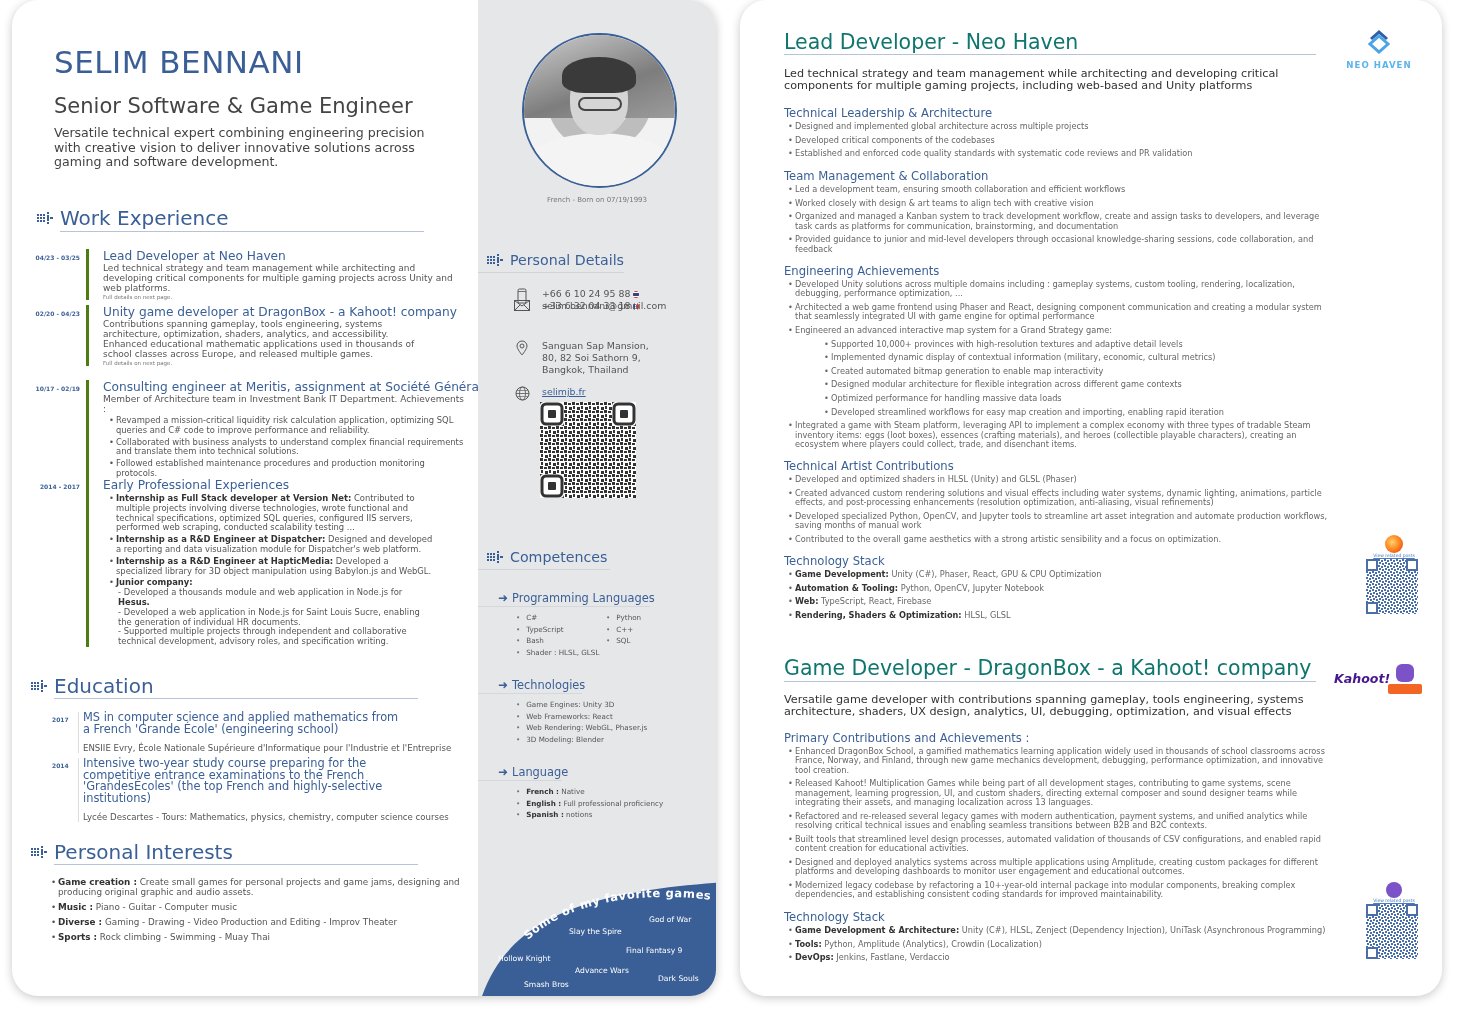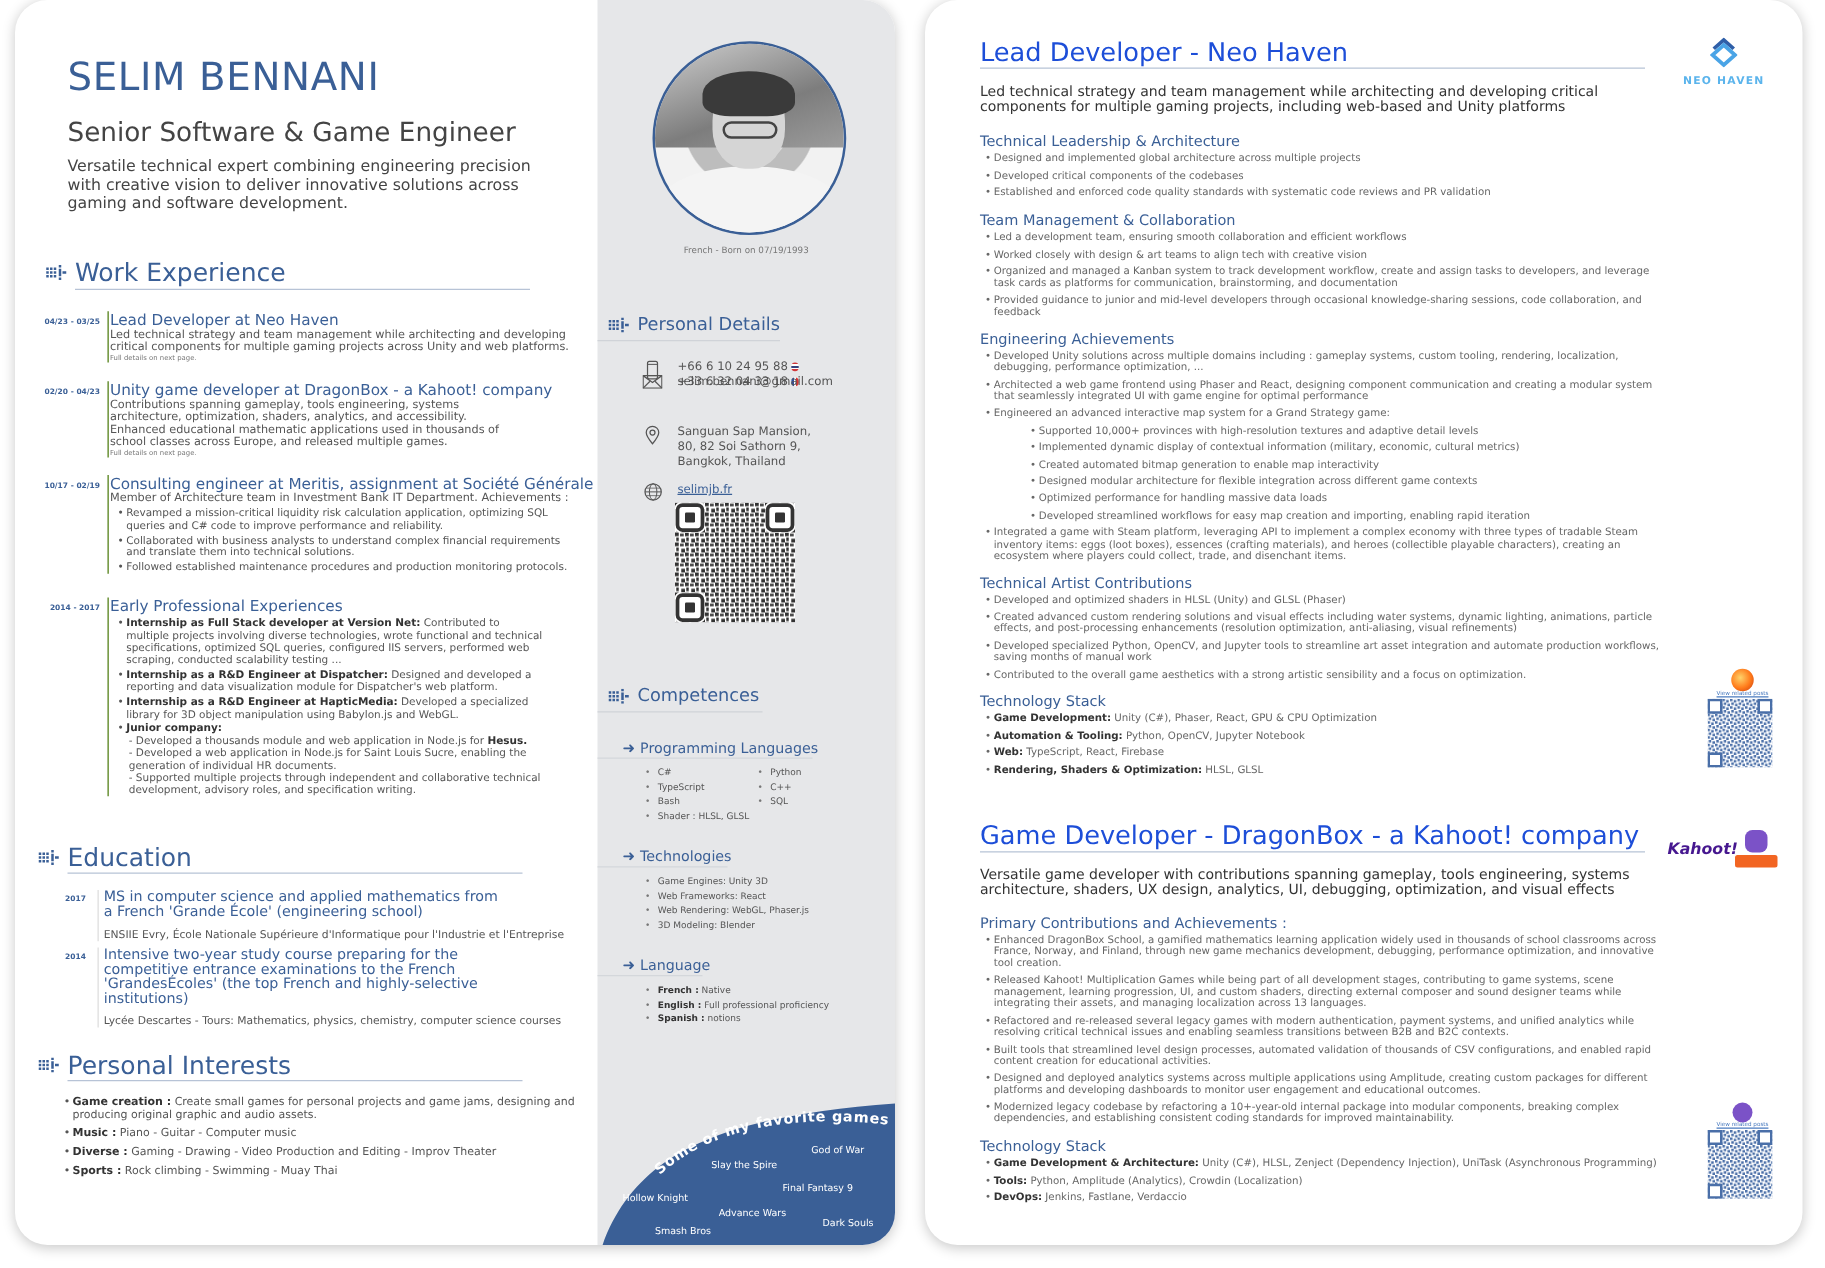--- a/index.html
+++ b/index.html
@@ -19,21 +19,21 @@
   .subtitle { position: absolute; left: 42px; top: 94px; font-size: 21px; color: #444; }
   .summary { position: absolute; left: 42px; top: 126px; width: 380px; font-size: 12.6px; line-height: 14.6px; color: #444; }
 
   .sec-head { position: absolute; display: flex; align-items: center; }
   .sec-head .grid-icon { width: 18px; height: 12px; margin-right: 6px; display: inline-block; }
   .sec-head .t { font-size: 20px; color: #3a5f96; }
   .sec-line { position: absolute; height: 1px; background: #b7c3d6; }
 
   .job { position: absolute; left: 18px; width: 430px; }
   .job .date { position: absolute; left: 0; top: 5px; width: 50px; font-size: 6px; color: #3a5f96; font-weight: bold; text-align: right; }
-  .job .body { position: absolute; left: 56px; border-left: 1px solid #4d7c0f; padding-left: 0; }
+  .job .body { position: absolute; left: 56px; border-left: 3px solid #4d7c0f; padding-left: 13px; }
   .job .title { font-size: 12.2px; color: #3a5f96; margin-left: 1px; white-space: nowrap; }
   .job .desc { font-size: 9px; line-height: 10px; color: #555; margin-left: 1px; }
   .job .note { font-size: 5.5px; color: #777; margin-left: 1px; margin-top: 1px; }
   .bul { font-size: 8.4px; line-height: 9.8px; color: #555; padding-left: 14px; position: relative; margin-top: 2px; }
   .bul::before { content: "•"; position: absolute; left: 7px; top: 0; }
   .bul b { color: #333; font-weight: bold; }
   .sub-dash { padding-left: 2px; }
 
   .edu { position: absolute; left: 40px; width: 420px; }
   .edu .yr { position: absolute; left: 0; top: 4px; font-size: 6px; font-weight: bold; color: #3a5f96; }
@@ -71,21 +71,21 @@
   .sub-head .arrow { font-size: 12px; margin-right: 4px; }
   .sub-line { position: absolute; left: 0; height: 1px; background: #d4d7db; }
   .mini-list { position: absolute; font-size: 7.2px; line-height: 11.7px; color: #555; }
   .mini-list div::before { content: "•"; margin-right: 6px; color: #777; }
   .mini-list b { color: #333; }
 
   .games-blob { position: absolute; left: -12px; top: 852px; width: 262px; height: 150px; }
   .game { position: absolute; font-size: 7.6px; color: #fff; white-space: nowrap; }
 
   
-  .p2-job-title { position: absolute; left: 44px; color: #1d4ed8; white-space: nowrap; }
+  .p2-job-title { position: absolute; left: 44px; color: #0f766e; white-space: nowrap; }
   .p2-line { position: absolute; left: 44px; width: 532px; height: 1px; background: #b7c3d6; }
   .p2-lead { position: absolute; left: 44px; width: 540px; font-size: 11.2px; line-height: 11.8px; color: #333; }
   .p2-sec { position: absolute; left: 44px; font-size: 11.6px; color: #3a5f96; }
   .p2-list { position: absolute; left: 44px; width: 550px; }
   .p2-list .it { font-size: 8.2px; line-height: 9.4px; color: #666; padding-left: 11px; position: relative; margin-bottom: 4.2px; }
   .p2-list .it::before { content: "•"; position: absolute; left: 4px; top: 0; }
   .p2-list .it.sub { padding-left: 47px; }
   .p2-list .it.sub::before { left: 40px; }
   .p2-list .it b { color: #333; }
 

